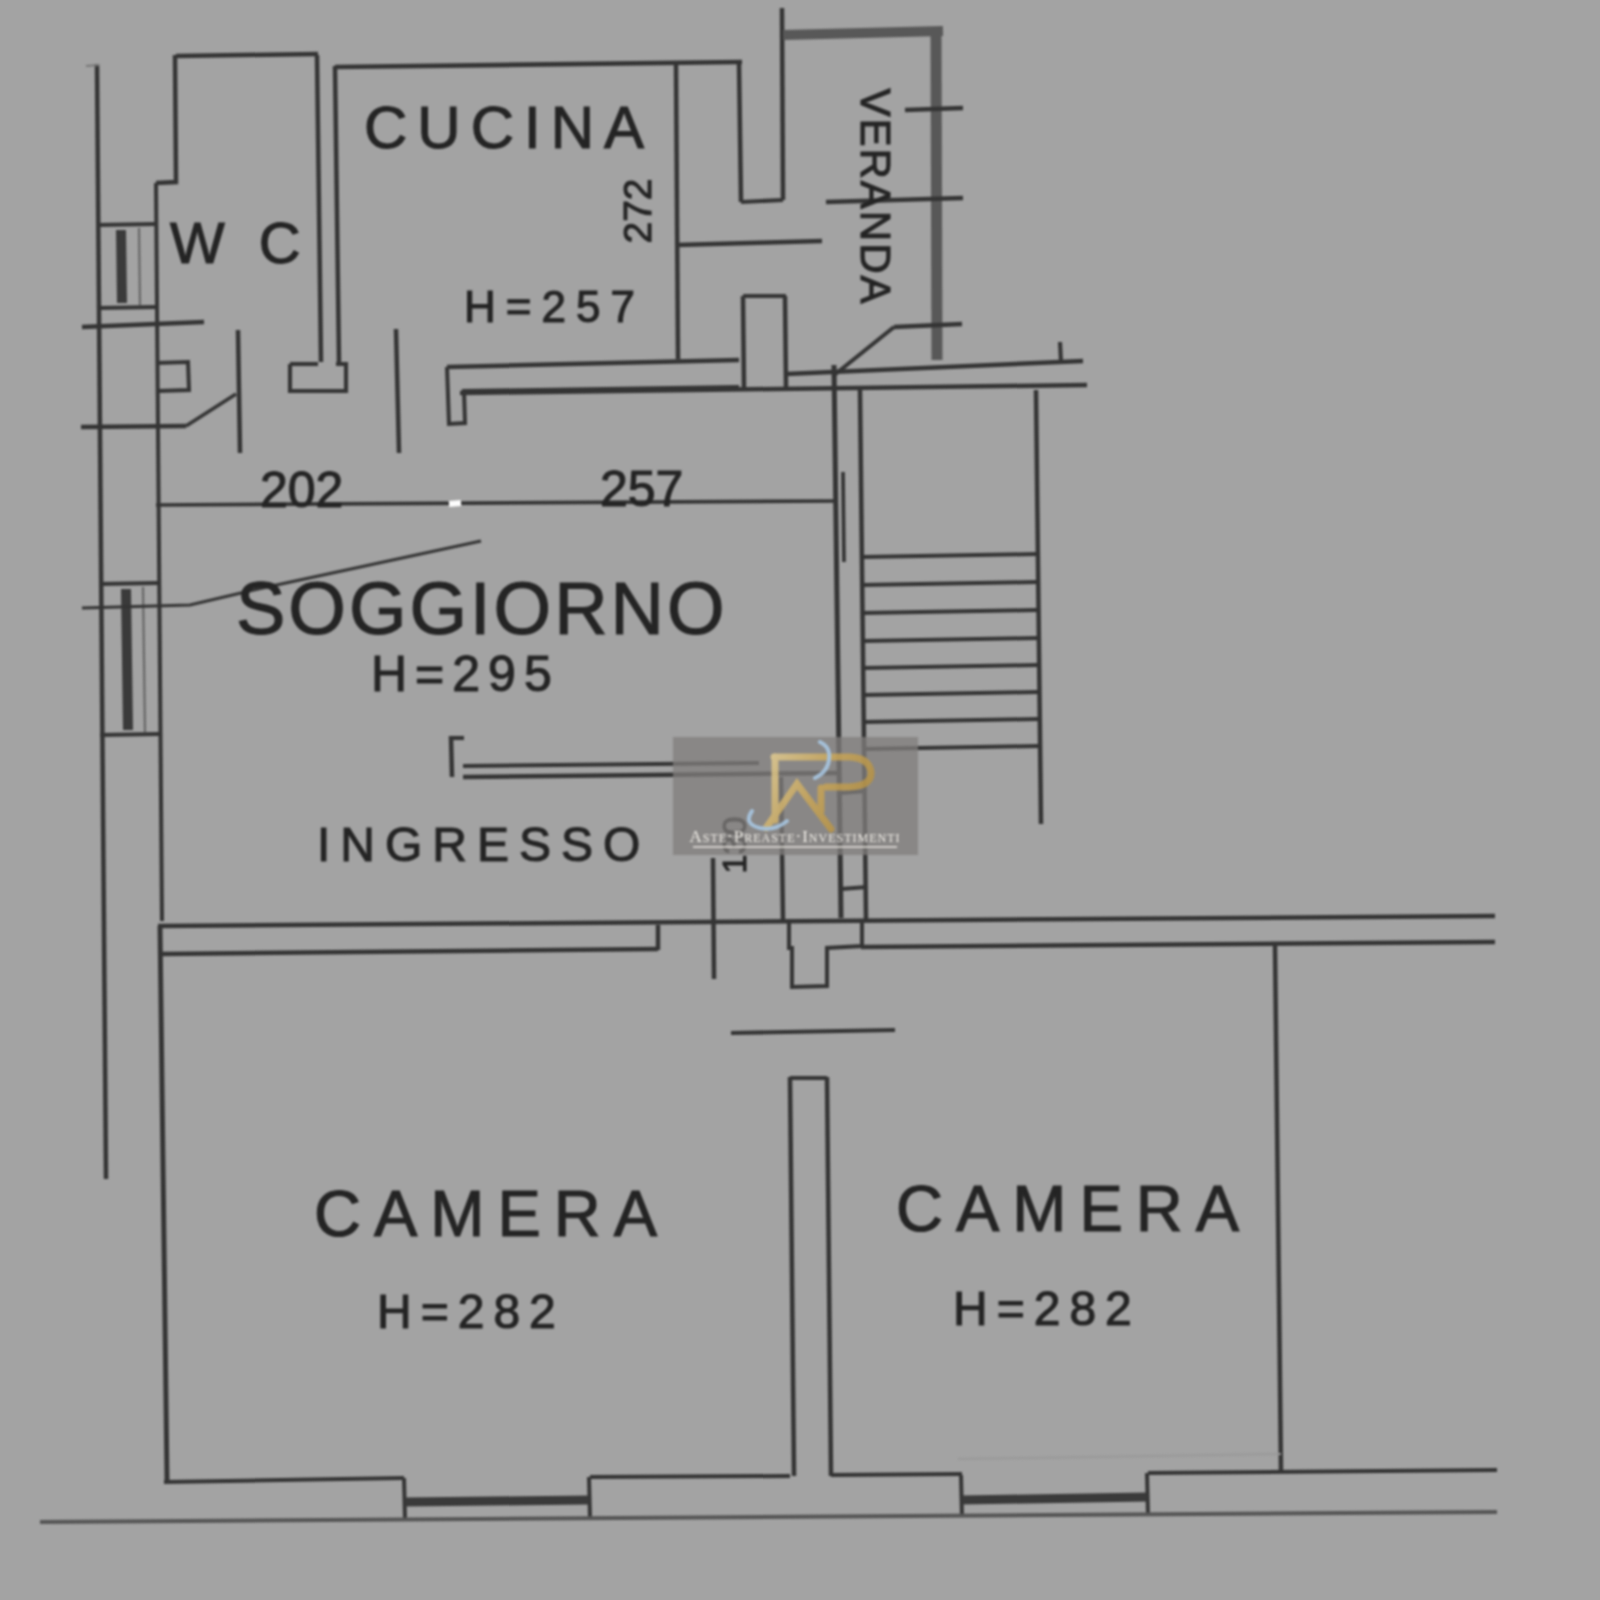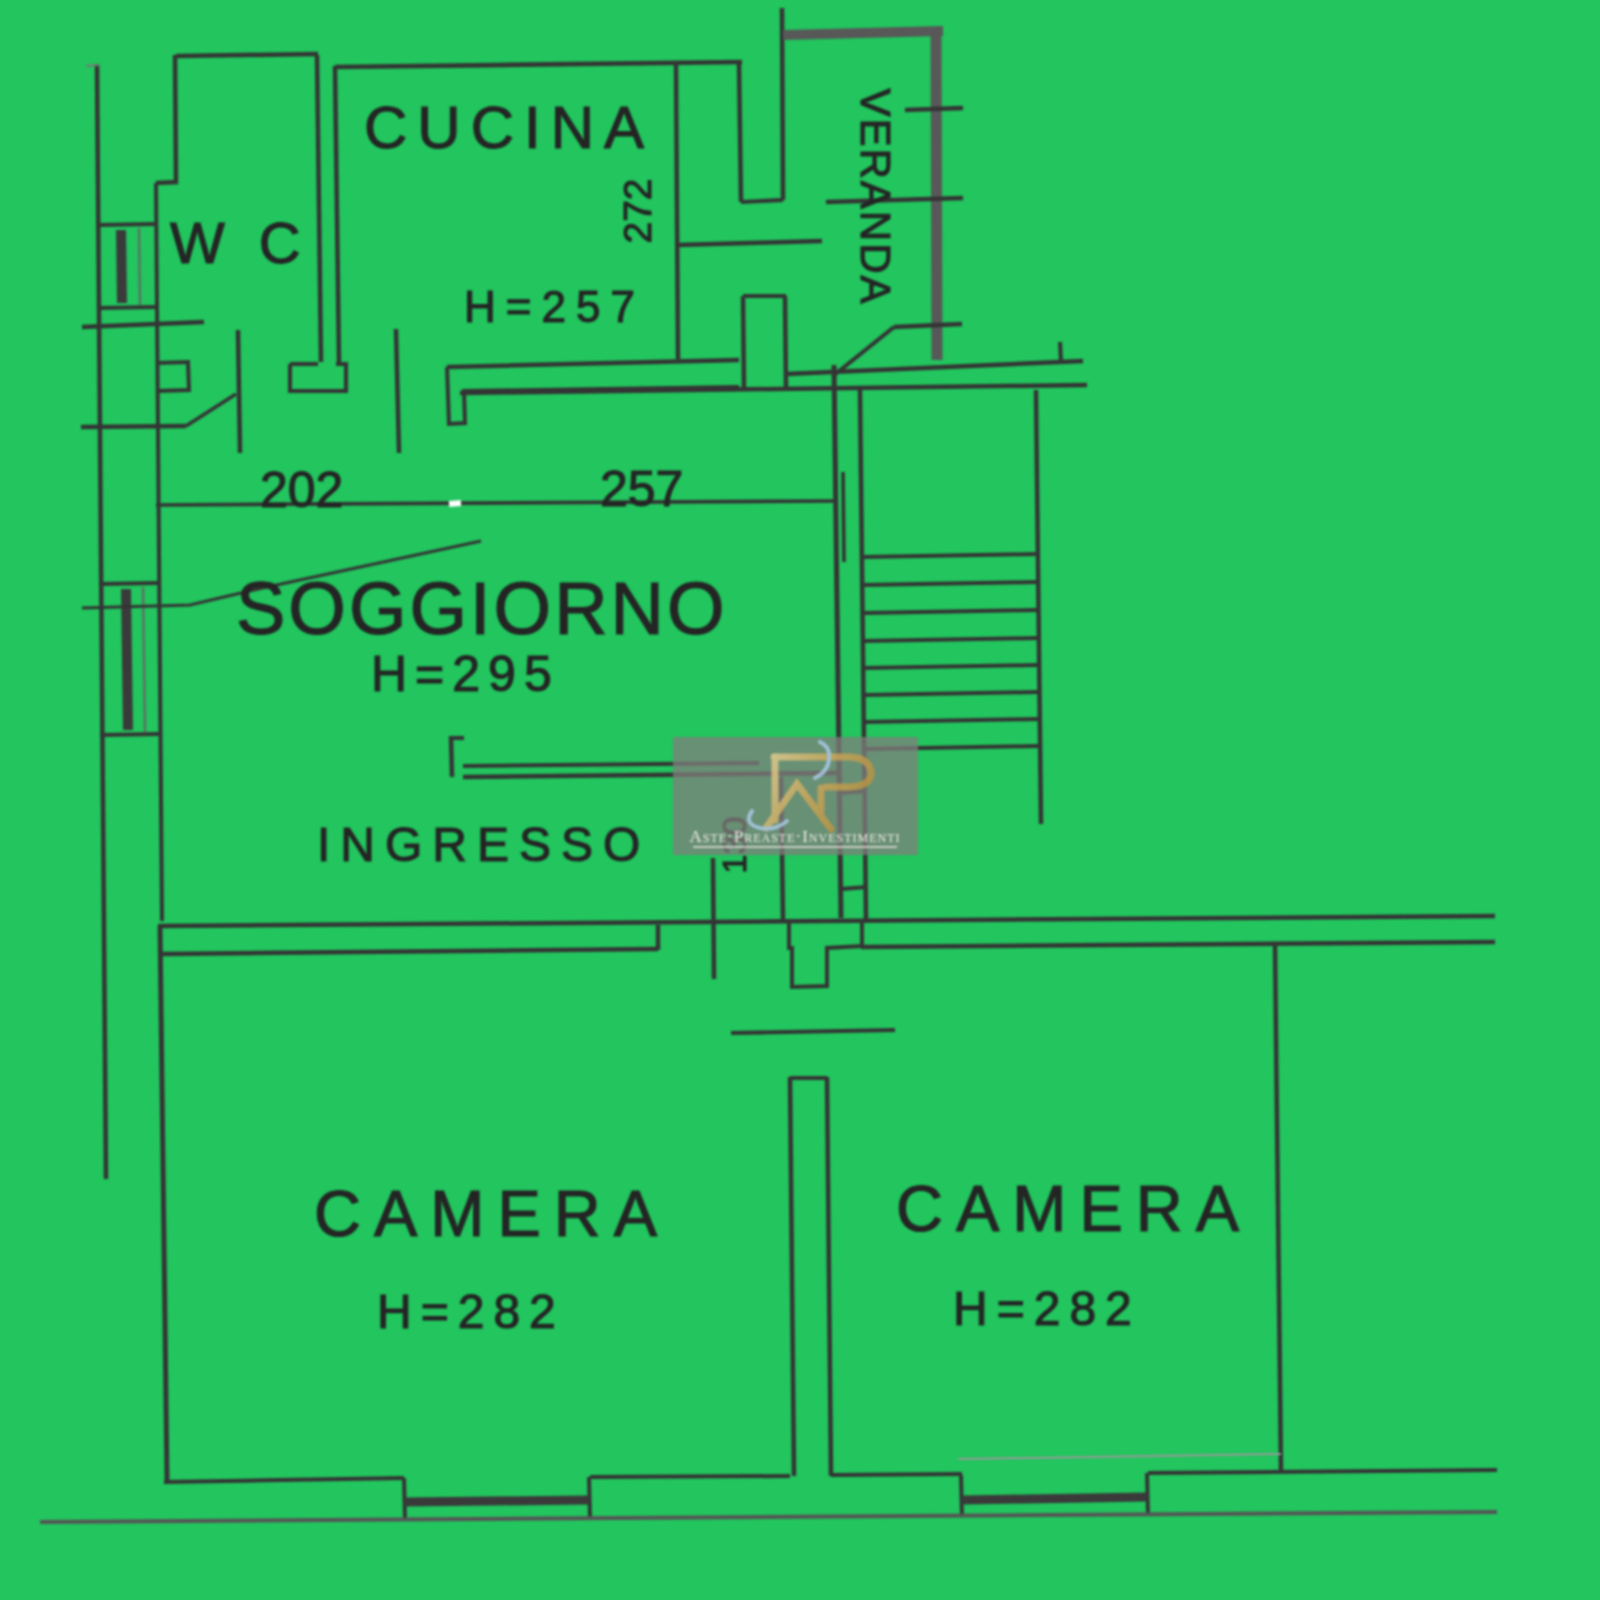--- a/index.html
+++ b/index.html
@@ -1,16 +1,16 @@
 <!DOCTYPE html>
 <html><head>
 <meta charset="utf-8">
 <style>
   html,body{margin:0;padding:0;background:#ffffff;}
-  #page{width:1600px;height:1600px;position:relative;background:#22c55e;overflow:hidden;}
+  #page{width:1600px;height:1600px;position:relative;background:#a3a3a3;overflow:hidden;}
   svg{position:absolute;top:0;left:0;filter:blur(0.85px);}
   .lbl{font-family:"Liberation Sans", sans-serif;fill:#242424;stroke:#242424;stroke-width:1.1px;}
 </style>
 </head>
 <body>
 <div id="page">
 <svg width="1600" height="1600" viewBox="0 0 1600 1600">
   <defs>
     <linearGradient id="gold" gradientUnits="userSpaceOnUse" x1="750" y1="750" x2="880" y2="830">
       <stop offset="0" stop-color="#ead9a5"></stop>

